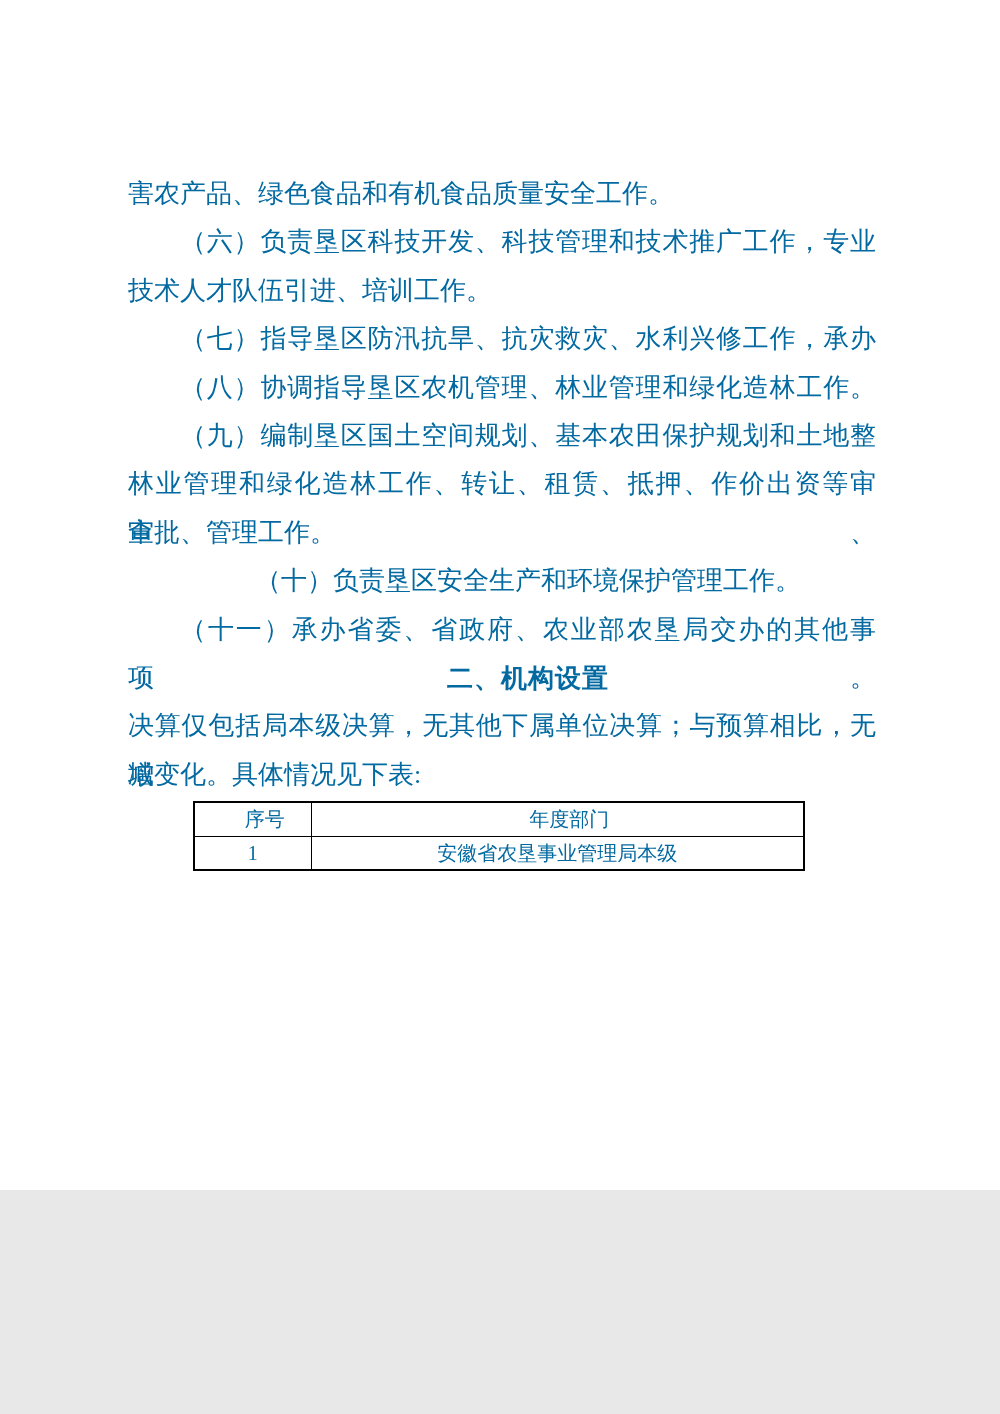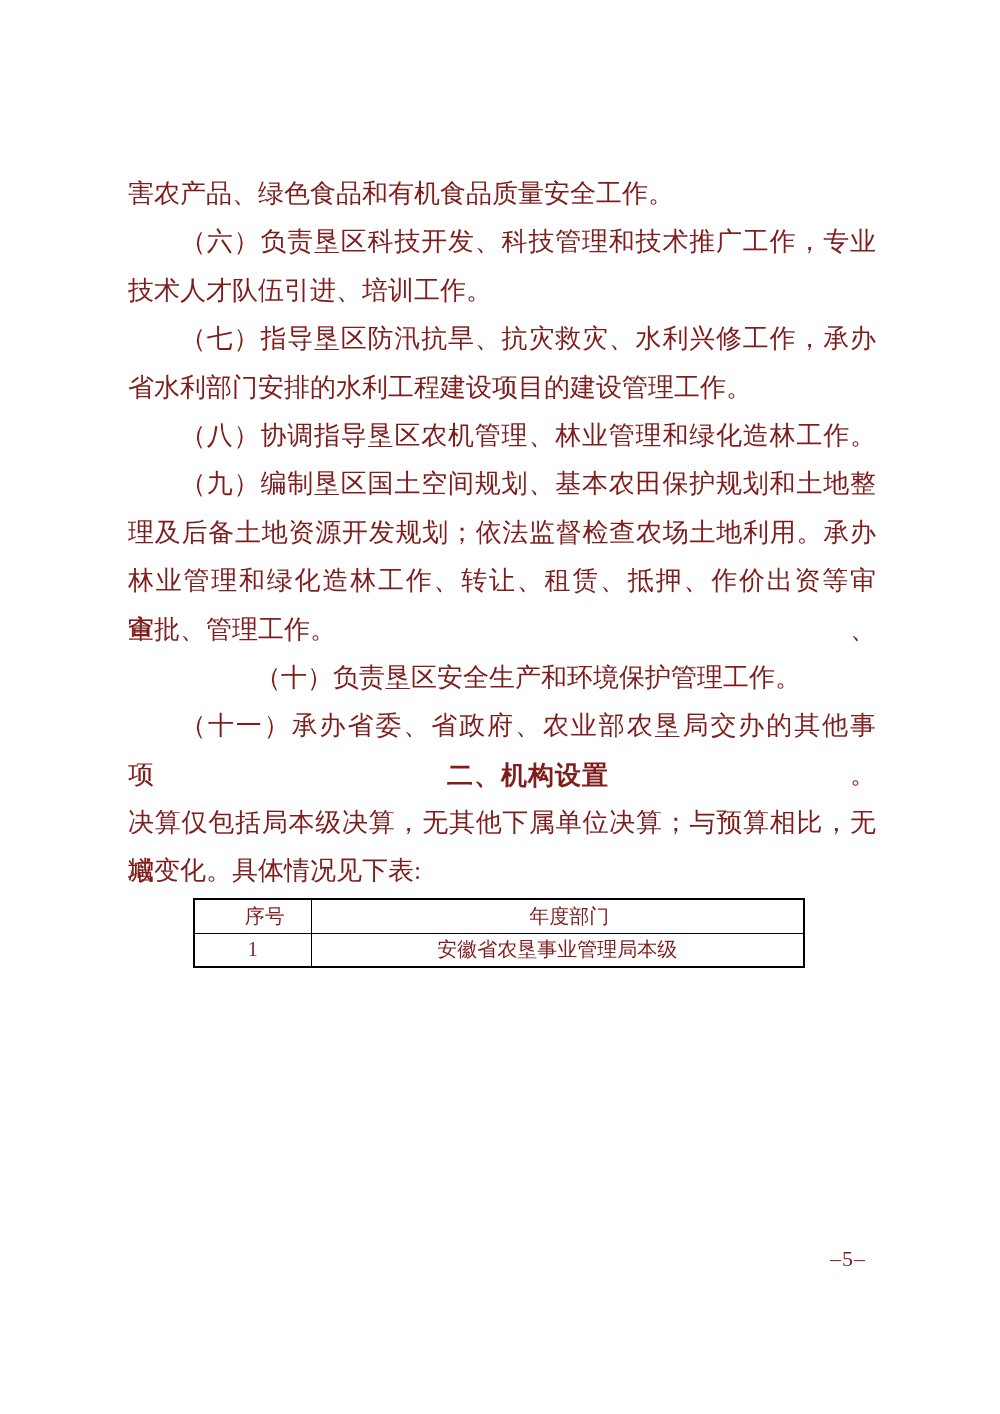--- a/index.html
+++ b/index.html
@@ -3,24 +3,24 @@
 <meta charset="utf-8">
 <style>
   html, body {
     margin: 0;
     padding: 0;
     background: #e8e8e8;
   }
   .page {
     position: relative;
     width: 1000px;
-    height: 1414px;
+    height: 1190px;
     margin: 0 auto;
     background: #ffffff;
-    color: #7f1d1d;
+    color: #0369a1;
     font-family: "Liberation Serif", "DejaVu Serif", serif;
     overflow: hidden;
   }
   .content {
     position: absolute;
     left: 128px;
     top: 170px;
     width: 748px;
   }
   .line {
@@ -73,24 +73,22 @@
 </style>
 </head>
 <body>
 
 <div class="page">
   <div class="content">
     <div class="line">害农产品、绿色食品和有机食品质量安全工作。</div>
     <div class="line indent fill">（六）负责垦区科技开发、科技管理和技术推广工作，专业</div>
     <div class="line">技术人才队伍引进、培训工作。</div>
     <div class="line indent fill">（七）指导垦区防汛抗旱、抗灾救灾、水利兴修工作，承办</div>
-    <div class="line">省水利部门安排的水利工程建设项目的建设管理工作。</div>
     <div class="line indent fill">（八）协调指导垦区农机管理、林业管理和绿化造林工作。</div>
     <div class="line indent fill">（九）编制垦区国土空间规划、基本农田保护规划和土地整</div>
-    <div class="line fill">理及后备土地资源开发规划；依法监督检查农场土地利用。承办</div>
     <div class="line fill">林业管理和绿化造林工作、转让、租赁、抵押、作价出资等审查、</div>
     <div class="line">审批、管理工作。</div>
     <div class="line indent">（十）负责垦区安全生产和环境保护管理工作。</div>
     <div class="line indent fill">（十一）承办省委、省政府、农业部农垦局交办的其他事项。</div>
     <div class="line indent heading">二、机构设置</div>
     <div class="line fill">决算仅包括局本级决算，无其他下属单位决算；与预算相比，无增</div>
     <div class="line">减变化。具体情况见下表:</div>
 
     <table class="units">
       <colgroup>

